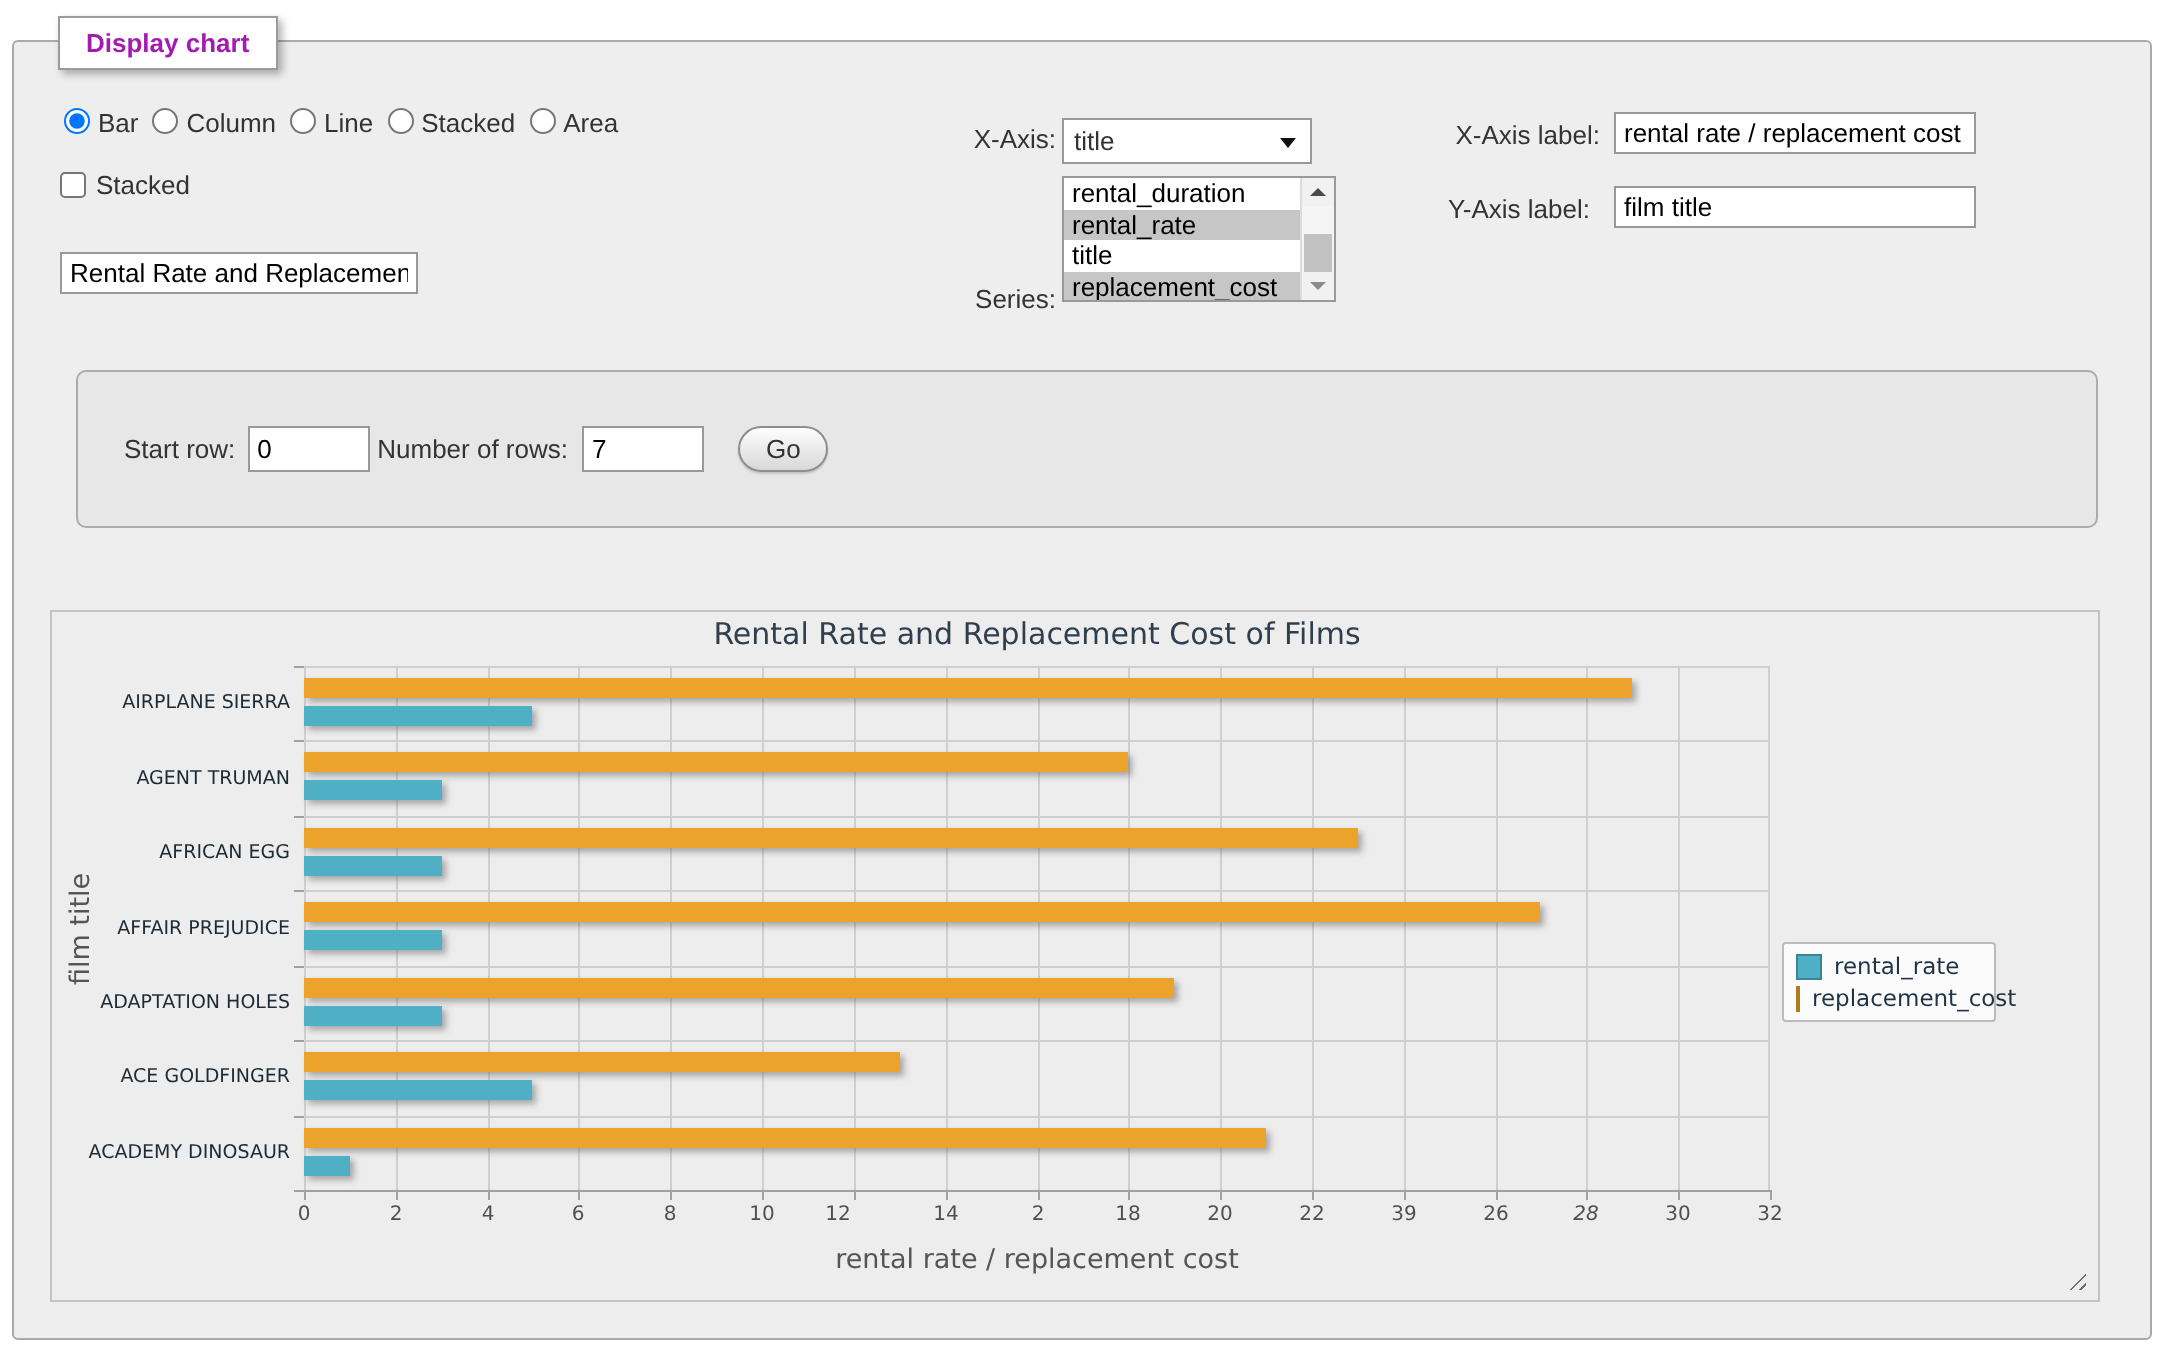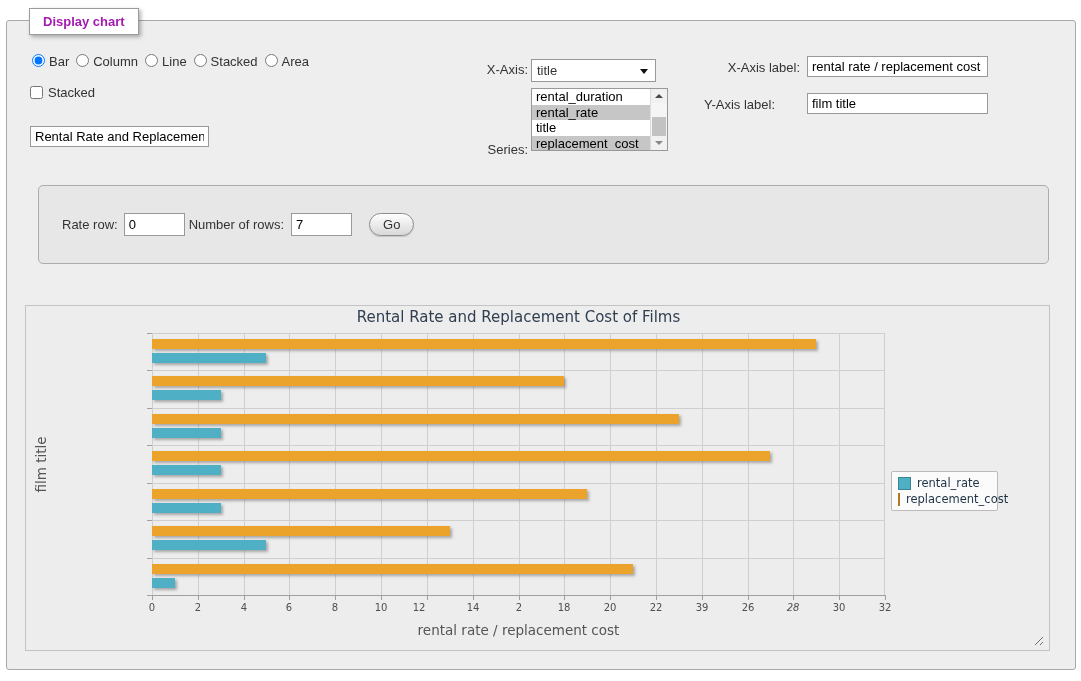--- a/index.html
+++ b/index.html
@@ -25,21 +25,21 @@
   .check-row input { width:13px; height:13px; margin:0 5px 0 0; }
   input[type=text] {
     border:1px solid #999; background:#fff; font-family:"Liberation Sans",sans-serif;
     font-size:13px; color:#000; padding:2px 4px; box-sizing:border-box;
   }
   .title-input { position:absolute; left:23px; top:105px; width:179px; height:21px; }
   .lbl { position:absolute; text-align:right; white-space:nowrap; }
   .xaxis-lbl   { left:371px; top:41px; width:150px; }
   .series-lbl  { left:371px; top:121px; width:150px; }
   .xlabel-lbl  { left:643px; top:39px; width:150px; }
-  .ylabel-lbl  { left:618px; top:76px; width:150px; }
+  .ylabel-lbl  { left:638px; top:76px; width:150px; }
   .select-box {
     position:absolute; left:524px; top:38px; width:125px; height:23px;
     background:#fff; border:1px solid #999; box-sizing:border-box;
     display:flex; align-items:center; padding-left:5px; cursor:default;
   }
   .select-arrow {
     position:absolute; right:7px; top:9px; width:0; height:0;
     border-left:4px solid transparent; border-right:4px solid transparent;
     border-top:5px solid #111;
   }
@@ -184,21 +184,21 @@
     </div>
   </div>
 
   <span class="lbl xlabel-lbl">X-Axis label:</span>
   <input type="text" class="xlabel-input" value="rental rate / replacement cost" style="">
 
   <span class="lbl ylabel-lbl">Y-Axis label:</span>
   <input type="text" class="ylabel-input" value="film title" style="">
 
   <div class="rows-panel">
-    <span>Rate row:</span>
+    <span>Start row:</span>
     <input type="text" class="num-input" value="0" style="">
     <span>Number of rows:</span>
     <input type="text" class="num-input2" value="7" style="">
     <button class="go-btn">Go</button>
   </div>
 
   <div class="chart-container">
     <div class="chart-title">Rental Rate and Replacement Cost of Films</div>
     <div class="plot">
         <div class="vgrid" style="left: 0px;"></div>
@@ -233,20 +233,29 @@
         <div class="bar" style="top: 95px; width: 68.5px; background: rgb(79, 176, 197);"></div>
         <div class="bar" style="top: 118px; width: 618.2px; background: rgb(236, 163, 44);"></div>
         <div class="bar" style="top: 132px; width: 68.5px; background: rgb(79, 176, 197);"></div>
         <div class="bar" style="top: 156px; width: 435px; background: rgb(236, 163, 44);"></div>
         <div class="bar" style="top: 170px; width: 68.5px; background: rgb(79, 176, 197);"></div>
         <div class="bar" style="top: 193px; width: 297.6px; background: rgb(236, 163, 44);"></div>
         <div class="bar" style="top: 207px; width: 114.3px; background: rgb(79, 176, 197);"></div>
         <div class="bar" style="top: 231px; width: 480.8px; background: rgb(236, 163, 44);"></div>
         <div class="bar" style="top: 245px; width: 22.7px; background: rgb(79, 176, 197);"></div>
       </div>
+    <div class="ylabels">
+        <div class="ylabel" style="top: 13px;">AIRPLANE SIERRA</div>
+        <div class="ylabel" style="top: 51px;">AGENT TRUMAN</div>
+        <div class="ylabel" style="top: 88px;">AFRICAN EGG</div>
+        <div class="ylabel" style="top: 126px;">AFFAIR PREJUDICE</div>
+        <div class="ylabel" style="top: 163px;">ADAPTATION HOLES</div>
+        <div class="ylabel" style="top: 200px;">ACE GOLDFINGER</div>
+        <div class="ylabel" style="top: 238px;">ACADEMY DINOSAUR</div>
+      </div>
     <div class="xlabels">
         <div class="xlabel" style="left: 0px;">0</div>
         <div class="xlabel" style="left: 46px;">2</div>
         <div class="xlabel" style="left: 92px;">4</div>
         <div class="xlabel" style="left: 137px;">6</div>
         <div class="xlabel" style="left: 183px;">8</div>
         <div class="xlabel" style="left: 229px;">10</div>
         <div class="xlabel" style="left: 267px;">12</div>
         <div class="xlabel" style="left: 321px;">14</div>
         <div class="xlabel" style="left: 367px;">2</div>

